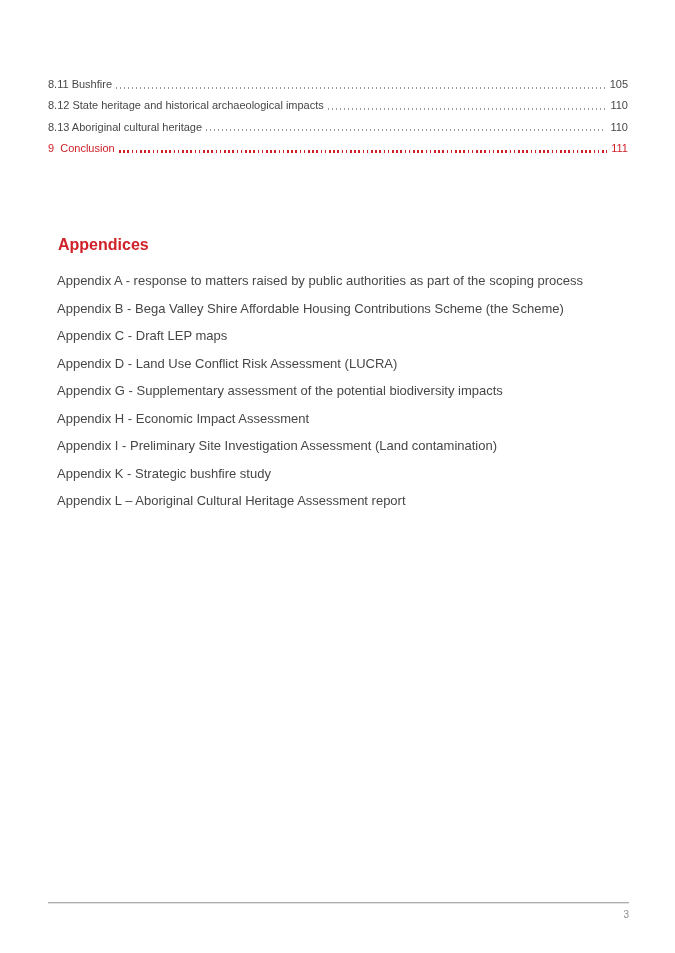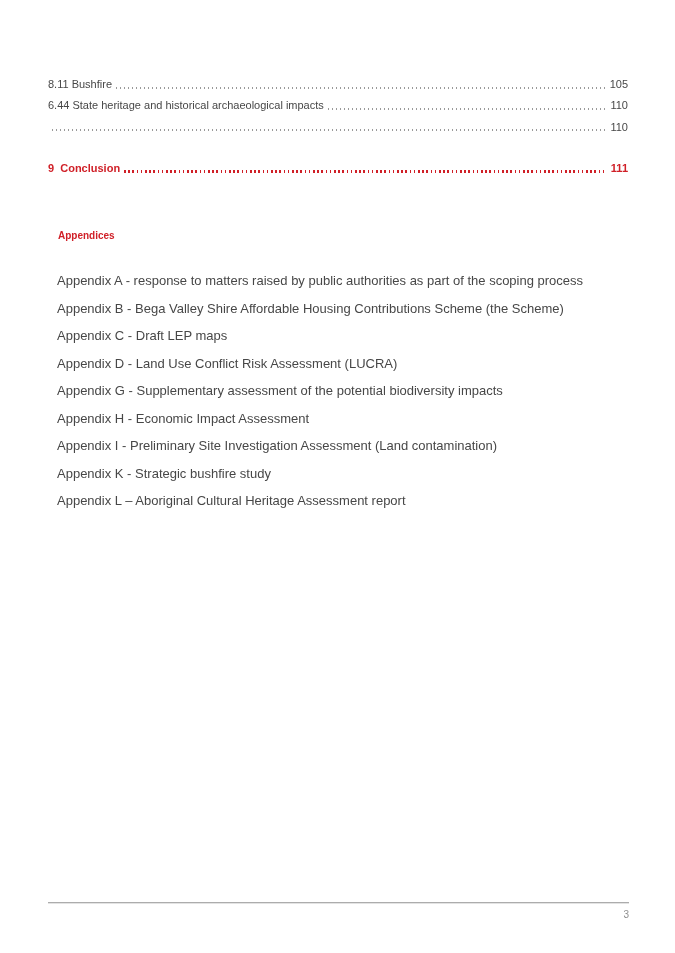--- a/index.html
+++ b/index.html
@@ -32,33 +32,33 @@
   .toc-leader {
     flex: 1;
     height: 2px;
     margin: 0 4px;
     align-self: center;
     transform: translateY(3px);
     background-image: repeating-linear-gradient(
       to right, #9a9a9a 0, #9a9a9a 1.2px, transparent 1.2px, transparent 4px);
   }
   .toc-page { white-space: nowrap; text-align: right; }
-  .toc-row.emphasis { color: #d02028; font-weight: bold; margin-top: 20px; }
+  .toc-row.emphasis { color: #d02028; font-weight: normal; }
   .toc-row.emphasis .toc-leader {
     height: 2.4px;
     background-image: repeating-linear-gradient(
       to right, #d02028 0, #d02028 1.6px, transparent 1.6px, transparent 4.2px);
   }
 
   
   .appendices-heading {
     position: absolute;
     left: 58px;
-    top: 230px;
-    font-size: 10px;
+    top: 236px;
+    font-size: 16px;
     font-weight: bold;
     color: #d02028;
   }
   .appendix-list {
     position: absolute;
     left: 57px;
     top: 272px;
     width: 552px;
     font-size: 13px;
     color: #474747;
@@ -89,25 +89,26 @@
 
 <div class="page">
 
   <div class="toc">
     <div class="toc-row">
       <span class="toc-label">8.11 Bushfire</span>
       <span class="toc-leader"></span>
       <span class="toc-page">105</span>
     </div>
     <div class="toc-row">
-      <span class="toc-label">6.44 State heritage and historical archaeological impacts</span>
+      <span class="toc-label">8.12 State heritage and historical archaeological impacts</span>
       <span class="toc-leader"></span>
       <span class="toc-page">110</span>
     </div>
     <div class="toc-row">
+      <span class="toc-label">8.13 Aboriginal cultural heritage</span>
       <span class="toc-leader"></span>
       <span class="toc-page">110</span>
     </div>
     <div class="toc-row emphasis">
       <span class="toc-label">9&nbsp;&nbsp;Conclusion</span>
       <span class="toc-leader"></span>
       <span class="toc-page">111</span>
     </div>
   </div>
 

